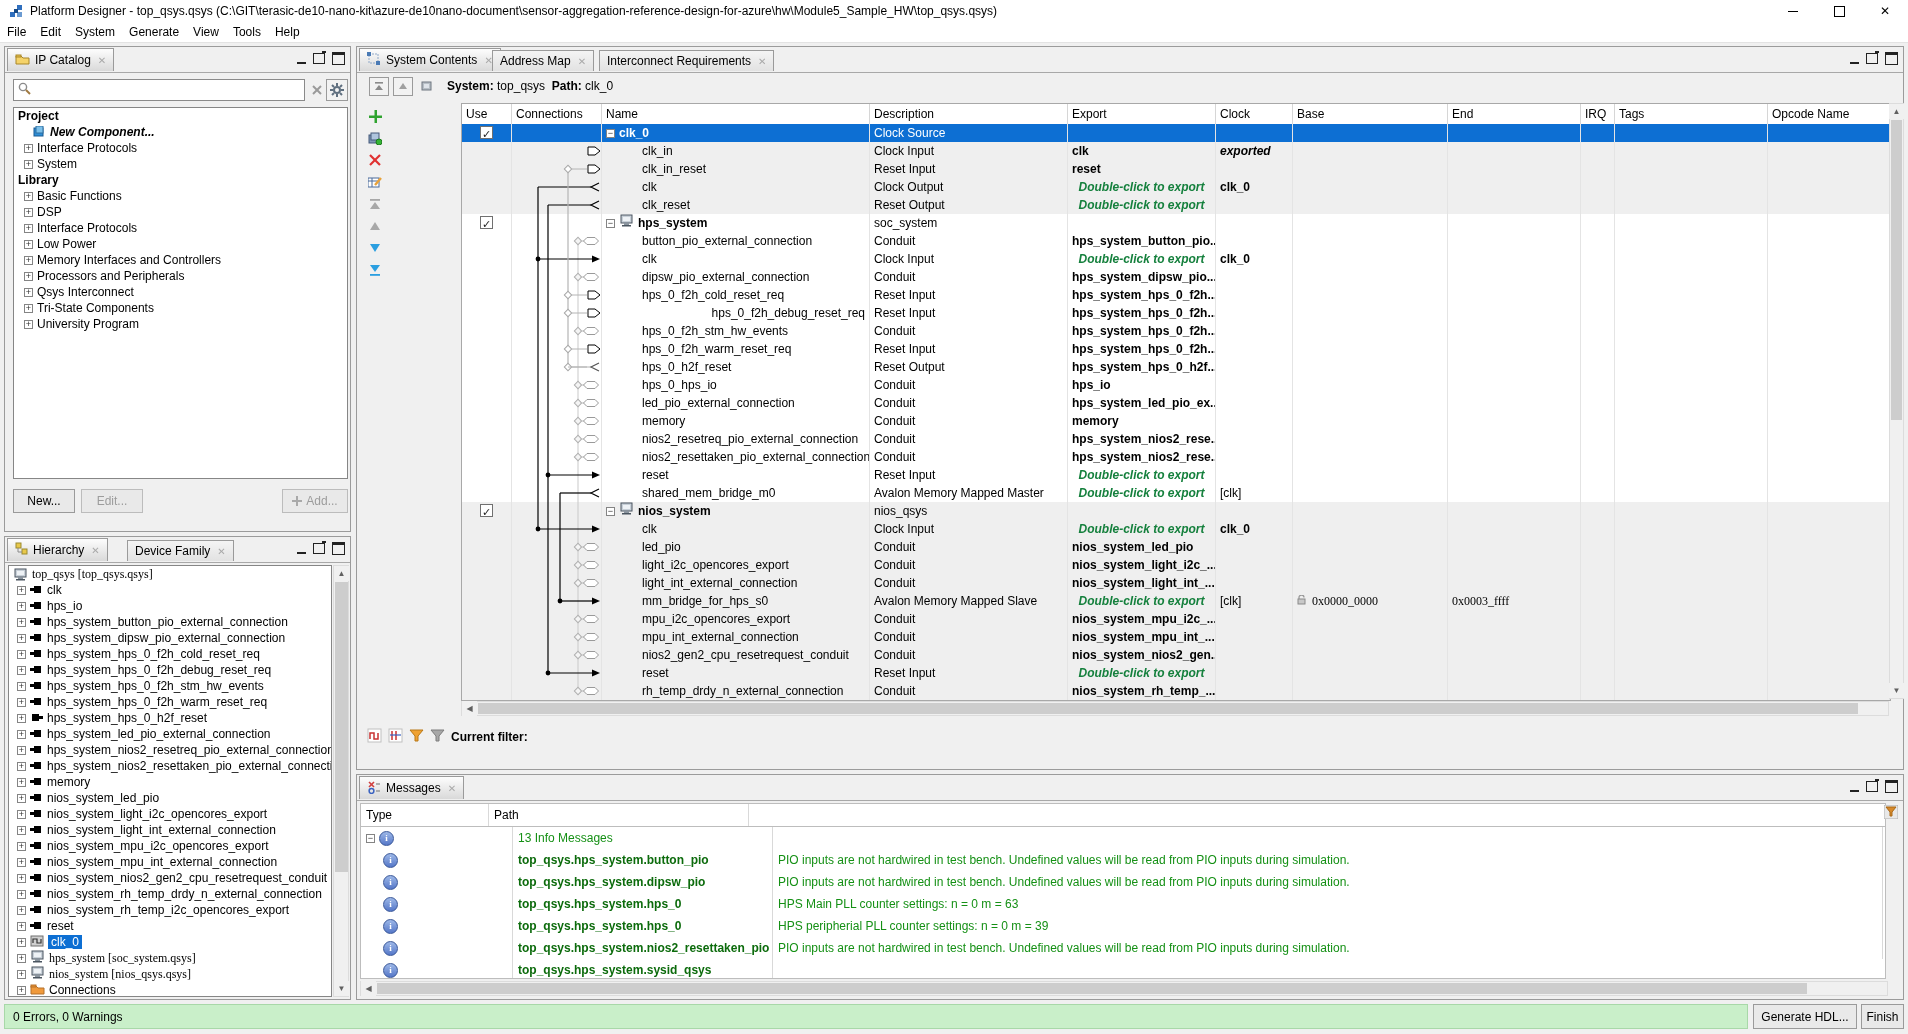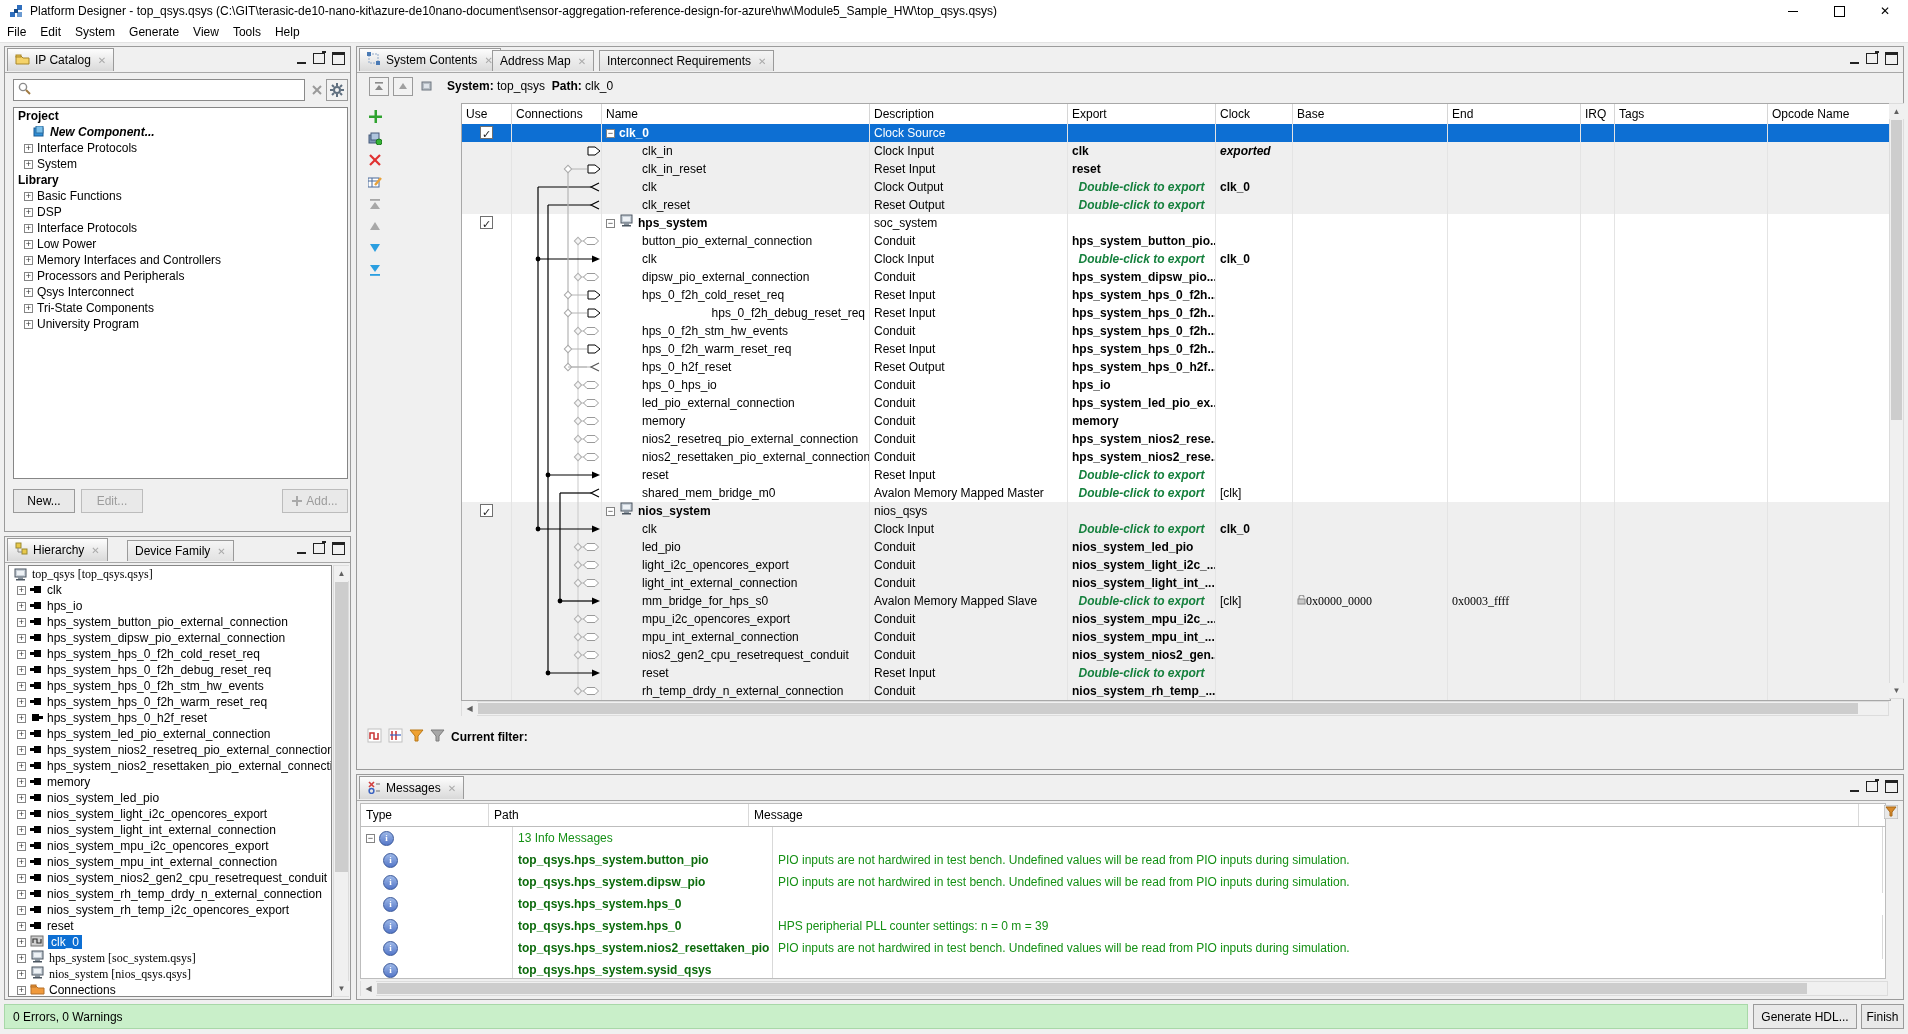--- a/index.html
+++ b/index.html
@@ -989,21 +989,21 @@
         </div>
         <div class="trow sec2" style="top: 488px; left: 0px; width: 1428px;">
           <div class="td" style="width: 50px; text-align: center;"></div>
           <div class="td" style="width: 90px;"></div>
           <div class="td" style="width: 268px; display: flex; align-items: center; gap: 4px; padding-left: 40px;">
             <span>mm_bridge_for_hps_s0</span>
           </div>
           <div class="td" style="width: 198px;">Avalon Memory Mapped Slave</div>
           <div class="td muted" style="width: 148px; text-align: center;">Double-click to export</div>
           <div class="td" style="width: 77px;">[clk]</div>
-          <div class="td mono" style="width: 155px; display: flex; align-items: center; ">
+          <div class="td mono" style="width: 155px; display: flex; align-items: center; gap: 6px;">
             <span><svg width="9" height="10">
                 <path d="M2 4 v-1.5 a2.5 2.5 0 0 1 5 0" fill="none" stroke="#9a9a9a" stroke-width="1.3"></path>
                 <rect x="1" y="4" width="7" height="5" fill="#c8c8c8" stroke="#8a8a8a"></rect>
               </svg></span>
             <span>0x0000_0000</span>
           </div>
           <div class="td mono" style="width: 133px;">0x0003_ffff</div>
           <div class="td" style="width: 34px;"></div>
           <div class="td" style="width: 153px;"></div>
           <div class="td" style="width: 122px;"></div>
@@ -1223,21 +1223,20 @@
       <div class="pbtns">
         <span class="pb-min"></span>
         <span class="pb-float"></span>
         <span class="pb-max"></span>
       </div>
     </div>
     <div class="abs" id="msgTable" style="left:3px;top:28px;width:1526px;height:176px;background:#fff;border:1px solid #bdbdbd;box-sizing:border-box;overflow:hidden;">
         <div class="mrow" style="left: 0px; top: 0px; width: 1524px; height: 22px; border-bottom: 1px solid rgb(189, 189, 189);">
           <div class="mcell" style="width: 128px;">Type</div>
           <div class="mcell" style="width: 260px;">Path</div>
-          <div class="mcell" style="width: 1110px;">Message</div>
         </div>
         <div class="mrow" style="left: 0px; top: 23px; width: 1524px; height: 22px;">
           <div class="mcell" style="width: 152px;">
             <span class="exp">−</span>
             <span class="infoicon">i</span>
           </div>
           <div class="mcell" style="width: 260px;">
             <span class="msg-green">13 Info Messages</span>
           </div>
           <div class="mcell msg-green" style="width: 1110px;"></div>
@@ -1260,20 +1259,21 @@
           </div>
           <div class="mcell msg-green" style="width: 1110px;">PIO inputs are not hardwired in test bench. Undefined values will be read from PIO inputs during simulation.</div>
         </div>
         <div class="mrow" style="left: 0px; top: 89px; width: 1524px; height: 22px;">
           <div class="mcell" style="width: 152px; padding-left: 22px;">
             <span class="infoicon">i</span>
           </div>
           <div class="mcell" style="width: 260px;">
             <span class="path-green">top_qsys.hps_system.hps_0</span>
           </div>
+          <div class="mcell msg-green" style="width: 1110px;">HPS Main PLL counter settings: n = 0 m = 63</div>
         </div>
         <div class="mrow" style="left: 0px; top: 111px; width: 1524px; height: 22px;">
           <div class="mcell" style="width: 152px; padding-left: 22px;">
             <span class="infoicon">i</span>
           </div>
           <div class="mcell" style="width: 260px;">
             <span class="path-green">top_qsys.hps_system.hps_0</span>
           </div>
           <div class="mcell msg-green" style="width: 1110px;">HPS peripherial PLL counter settings: n = 0 m = 39</div>
         </div>

